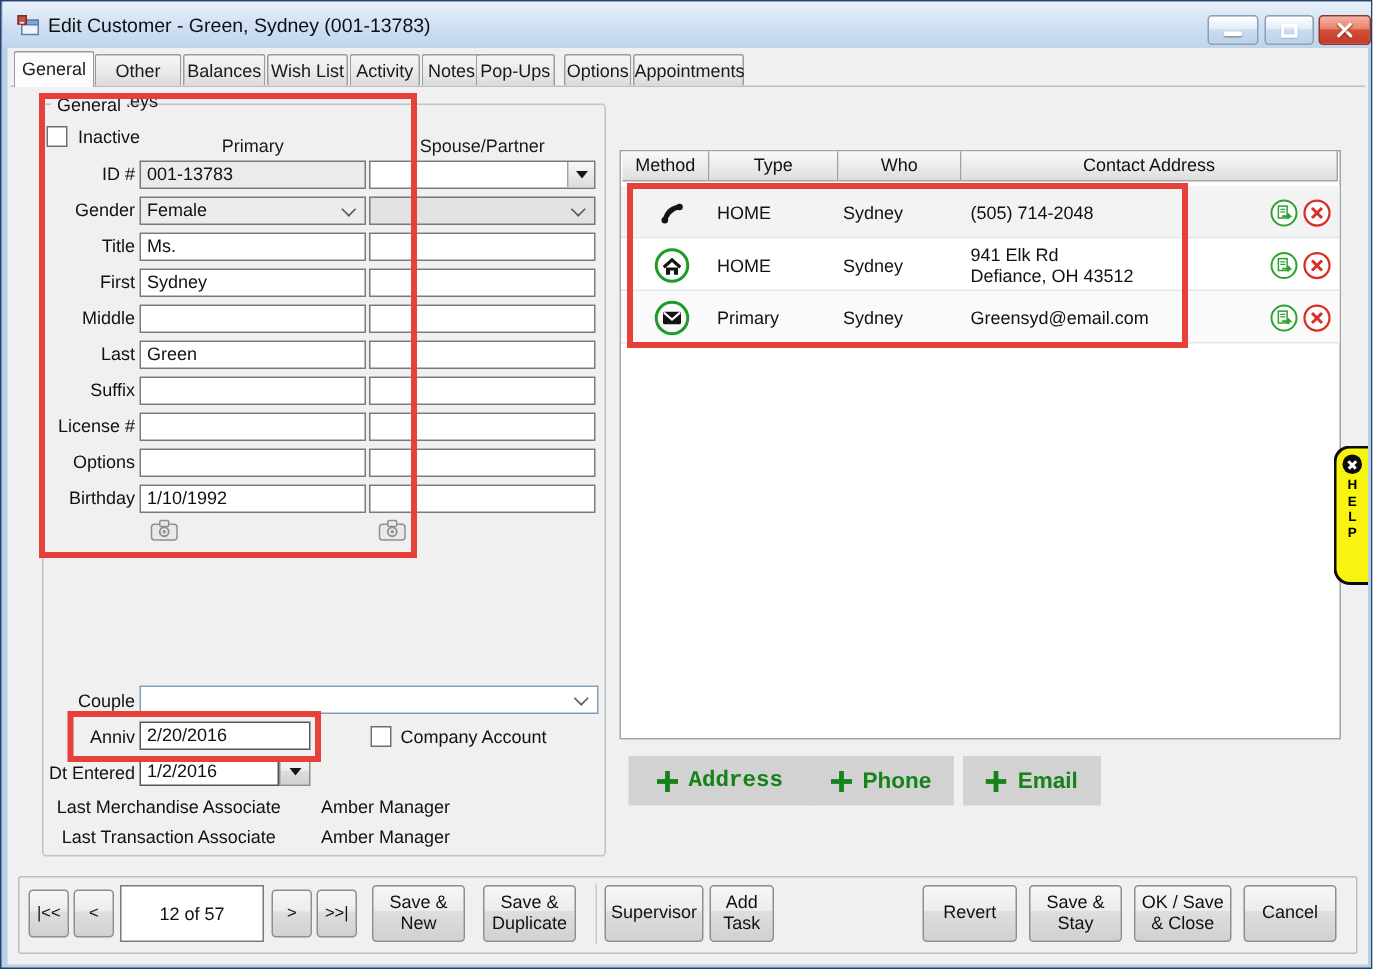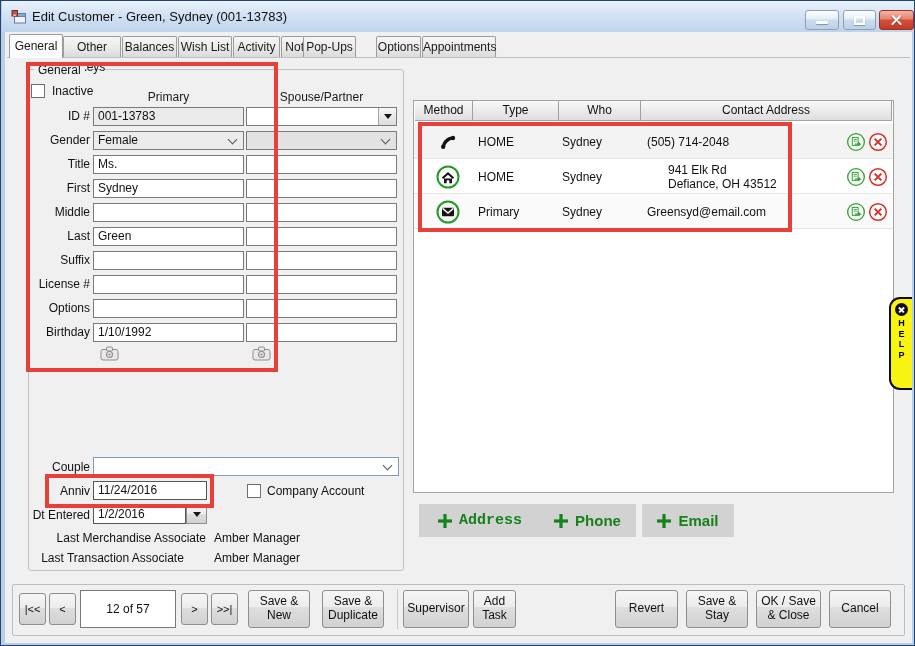--- a/index.html
+++ b/index.html
@@ -101,21 +101,21 @@
 
   <div class="client"></div>
   <div class="tabline"></div>
 
   <div class="tab active" style="left:8px;width:54px;">General</div>
   <div class="tab" style="left:62px;width:58px;">Other Keys</div>
   <div class="tab" style="left:121px;width:55px;">Balances</div>
   <div class="tab" style="left:177px;width:54px;">Wish List</div>
   <div class="tab" style="left:232px;width:47px;">Activity</div>
   <div class="tab" style="left:280px;width:40px;">Notes</div>
-  <div class="tab" style="left:302px;width:53px;">Pop-Ups</div>
+  <div class="tab" style="left:316px;width:53px;">Pop-Ups</div>
   <div class="tab" style="left:375px;width:45px;">Options</div>
   <div class="tab" style="left:421px;width:74px;">Appointments</div>
 
   <div class="groupbox" style="left:27px;top:68px;width:376px;height:502px;"></div>
   <div class="gb-legend" style="left:33px;top:62px;">General</div>
 
   <div class="cb" style="left:30px;top:83px;"></div>
   <div class="cblabel" style="left:51px;top:83px;">Inactive</div>
 
   <div class="colhead" style="left:92px;top:89px;width:151px;">Primary</div>
@@ -175,33 +175,33 @@
     <circle cx="9.5" cy="8.5" r="3" fill="none" stroke="#8f8f8f" stroke-width="1.2"></circle>
     <circle cx="9.5" cy="8.5" r="1.1" fill="#8f8f8f"></circle>
   </svg>
 
   <div class="redbox" style="left:25px;top:61px;width:252px;height:310px;"></div>
 
   <div class="flabel" style="top:457px;">Couple</div>
   <div class="tb" style="left:92px;top:456px;width:306px;border-color:#7f9db9;"><span></span><span class="chev"></span></div>
 
   <div class="flabel" style="top:481px;">Anniv</div>
-  <div class="tb dark" style="left:92px;top:480px;width:114px;">11/24/2016</div>
+  <div class="tb dark" style="left:92px;top:480px;width:114px;">2/20/2016</div>
   <div class="redbox" style="left:44px;top:473px;width:169px;height:34px;"></div>
 
   <div class="cb" style="left:246px;top:483px;"></div>
   <div class="cblabel" style="left:266px;top:483px;text-align:center;">Company Account</div>
 
   <div class="flabel" style="top:505px;">Dt Entered</div>
   <div class="tb dark" style="left:92px;top:504px;width:93px;">1/2/2016</div>
   <div class="wbtn" style="left:185px;top:504px;width:21px;height:19px;border-color:#8e8e8e;border-radius:0;">
       <span class="tri" style="position:static;margin:0;"></span>
     </div>
 
-  <div style="position:absolute;left:18px;top:530px;width:187px;text-align:right;">Last Merchandise Associate</div>
+  <div style="position:absolute;left:18px;top:530px;width:187px;text-align:center;">Last Merchandise Associate</div>
   <div style="position:absolute;left:213px;top:530px;">Amber Manager</div>
   <div style="position:absolute;left:18px;top:550px;width:187px;text-align:center;">Last Transaction Associate</div>
   <div style="position:absolute;left:213px;top:550px;">Amber Manager</div>
 
   <div class="list"></div>
   <div class="lhead" style="left:414px;width:58px;">Method</div>
   <div class="lhead" style="left:472px;width:86px;">Type</div>
   <div class="lhead" style="left:558px;width:82px;">Who</div>
   <div class="lhead" style="left:640px;width:251px;">Contact Address</div>
 
@@ -230,21 +230,21 @@
   <div class="lrow" style="top:158px;background:#ffffff;"></div>
   <div class="icon-wrap" style="top:158px;">
     <svg width="24" height="24" viewBox="0 0 24 24">
       <circle cx="12" cy="12" r="10.5" fill="none" stroke="#1f9b26" stroke-width="2"></circle>
       <path d="M5.8 12.4 L12 6.9 L18.2 12.4 L16.8 14 L12 9.7 L7.2 14 Z" fill="#141414"></path>
       <path d="M8 13.4 h8 v4.8 h-2.7 v-2.9 h-2.6 v2.9 H8 Z" fill="#141414"></path>
     </svg>
   </div>
   <div class="cell" style="left:477px;top:158px;width:80px;">HOME</div>
   <div class="cell" style="left:561px;top:158px;width:80px;">Sydney</div>
-  <div class="cell pre" style="left:646px;top:158px;width:195px;margin-left:21px;">941 Elk Rd
+  <div class="cell pre" style="left:646px;top:158px;width:195px;">941 Elk Rd
 Defiance, OH 43512</div>
   <svg class="act" style="left:845px;top:166px;" viewBox="0 0 24 24">
     <circle cx="12" cy="12" r="10" fill="#fff" stroke="#2da12d" stroke-width="1.6"></circle>
     <rect x="7.5" y="6.5" width="7" height="9.5" fill="#fff" stroke="#2da12d" stroke-width="1.2"></rect>
     <path d="M9 9 h4 M9 11 h4" stroke="#2da12d" stroke-width="1"></path>
     <path d="M10.5 14.5 h6.5 l-2.2 -2.2 M17 14.5 l-2.2 2.2" stroke="#2da12d" stroke-width="1.4" fill="none"></path>
   </svg>
   <svg class="act" style="left:867px;top:166px;" viewBox="0 0 24 24">
     <circle cx="12" cy="12" r="10" fill="#fff" stroke="#d93025" stroke-width="1.8"></circle>
     <path d="M8 8 L16 16 M16 8 L8 16" stroke="#d93025" stroke-width="2.4"></path>

